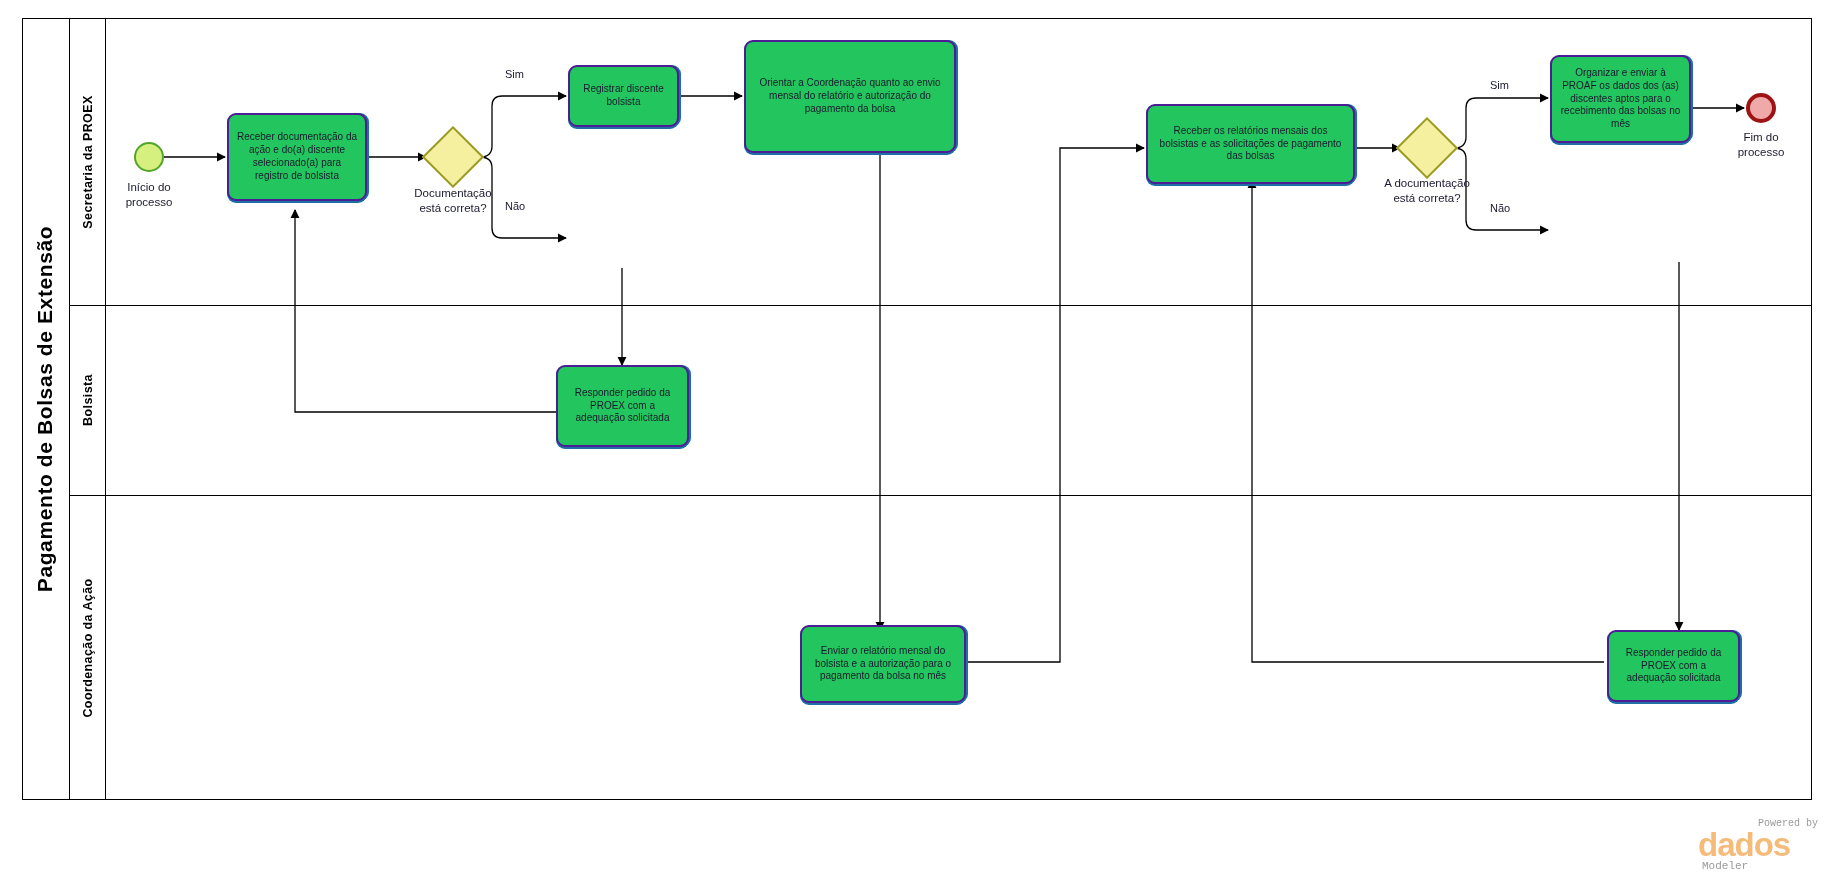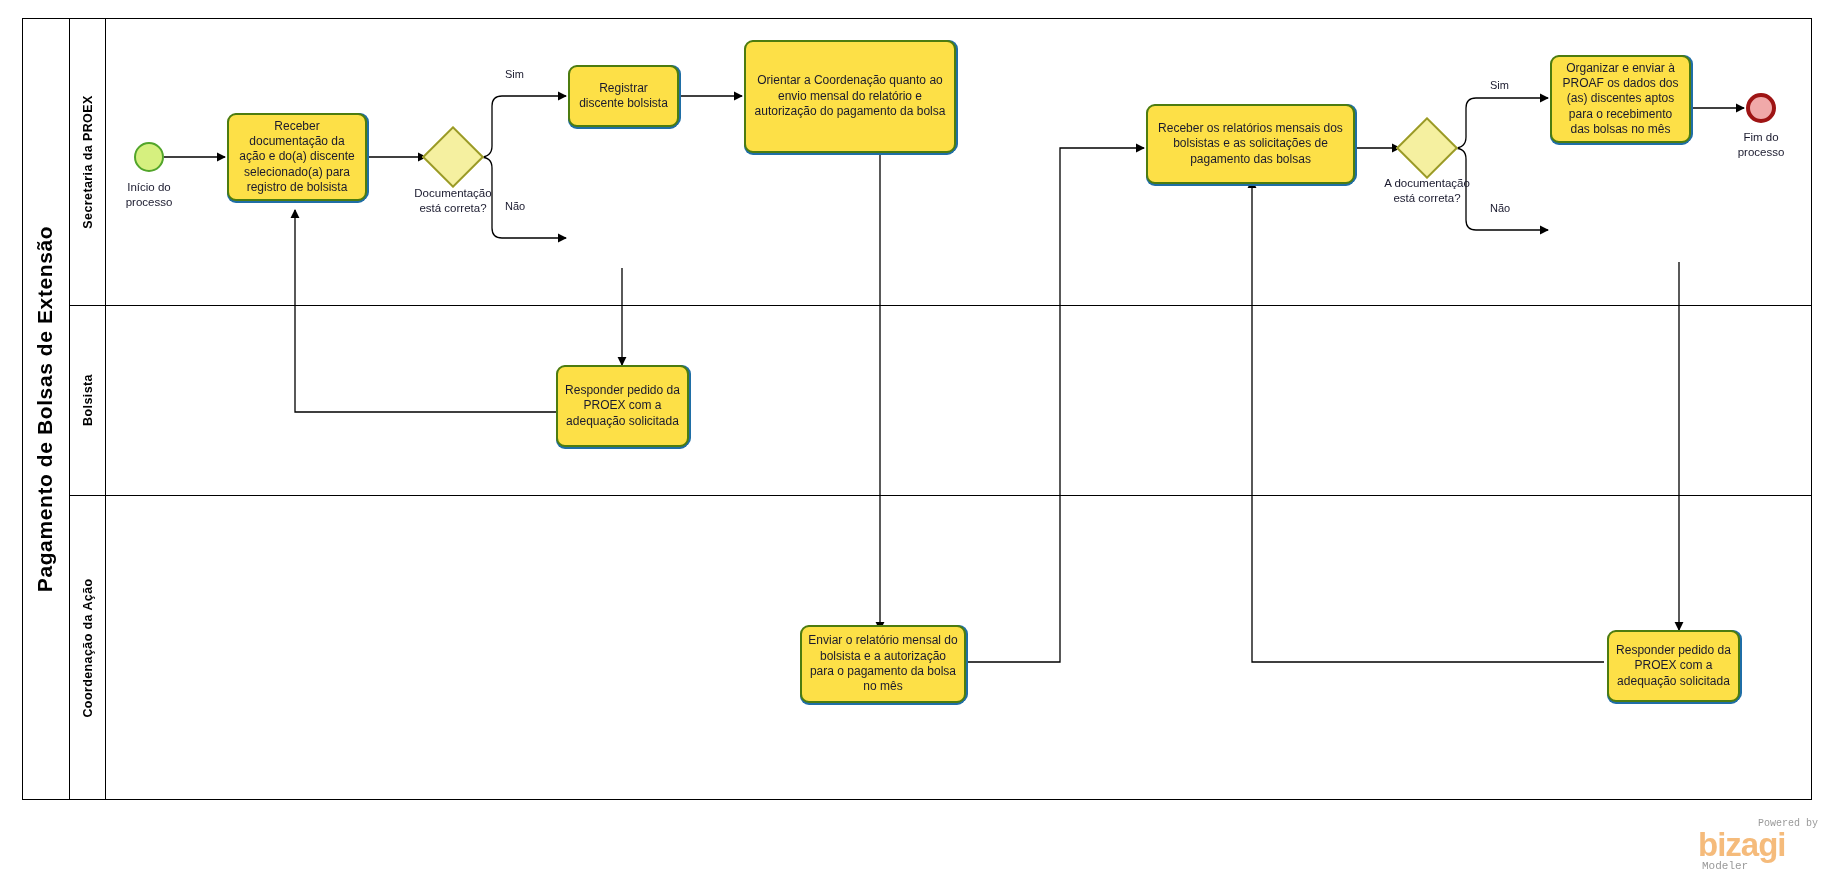--- a/index.html
+++ b/index.html
@@ -9,25 +9,25 @@
   
   .pool{position:absolute;left:22px;top:18px;width:1790px;height:782px;border:1.5px solid #000;box-sizing:border-box;background:#fff;}
   .pool-title{position:absolute;left:22px;top:18px;width:48px;height:782px;display:flex;align-items:center;justify-content:center;box-sizing:border-box;border-right:1.5px solid #000;}
   .pool-title span{transform:rotate(-90deg);white-space:nowrap;font-size:21px;font-weight:bold;color:#000;letter-spacing:.6px;}
 
   .lane-label{position:absolute;left:70px;width:36px;display:flex;align-items:center;justify-content:center;box-sizing:border-box;border-right:1px solid #000;}
   .lane-label span{transform:rotate(-90deg);white-space:nowrap;font-size:12.5px;font-weight:bold;color:#000;letter-spacing:.4px;}
   .lane-sep{position:absolute;left:70px;width:1742px;height:0;border-top:1px solid #000;}
 
   
-  .task{position:absolute;box-sizing:border-box;background:#fde047;
-        border:2px solid #4d7c0f;border-radius:9px;
+  .task{position:absolute;box-sizing:border-box;background:#22c55e;
+        border:2px solid #4c1d95;border-radius:9px;
         box-shadow:0 2px 0 0 #1f6ea6, 2px 0 0 0 #1f6ea6;
         display:flex;align-items:center;justify-content:center;text-align:center;
-        font-size:12px;color:#1a1a2e;line-height:1.28;padding:4px 6px;}
+        font-size:10px;color:#1a1a2e;line-height:1.28;padding:4px 6px;}
 
   .gateway{position:absolute;width:44px;height:44px;background:#f5f0a0;border:2px solid #9a9a28;
            transform:rotate(45deg);box-sizing:border-box;}
   .gw-wrap{position:absolute;width:44px;height:44px;}
 
   .event{position:absolute;border-radius:50%;box-sizing:border-box;}
   .event.start{width:30px;height:30px;background:#d6f07f;border:2.5px solid #52a52a;}
   .event.end{width:30px;height:30px;background:#f0a9a9;border:4px solid #9e1414;}
 
   .lbl{position:absolute;text-align:center;font-size:11.5px;color:#1a1a2e;line-height:1.28;}
@@ -160,17 +160,17 @@
   <div class="lbl" style="left:1716px;top:130px;width:90px;white-space:pre-line;">Fim do
 processo</div>
 
   <div class="flow-lbl" style="left:505px;top:68px;">Sim</div>
   <div class="flow-lbl" style="left:505px;top:200px;">Não</div>
   <div class="flow-lbl" style="left:1490px;top:79px;">Sim</div>
   <div class="flow-lbl" style="left:1490px;top:202px;">Não</div>
 
   <div class="logo">
     <div class="pw">Powered by</div>
-    <div class="bz">bizagi</div>
+    <div class="bz">dados</div>
     <div class="md">Modeler</div>
   </div>
 
 </div>
 
 </body></html>

